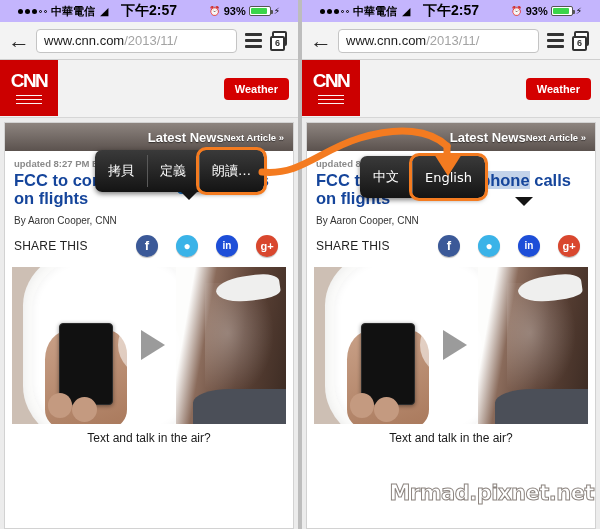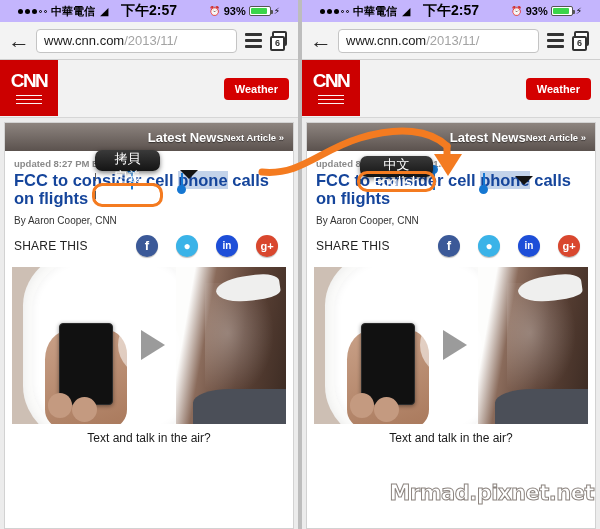--- a/index.html
+++ b/index.html
@@ -149,22 +149,21 @@
   }
   .playbtn:after{ content:""; border-left:24px solid #9b9b9b; border-top:15px solid transparent; border-bottom:15px solid transparent; margin-left:7px;}
   .vid-caption { text-align:center; font-size: 12px; color:#1a1a1a; padding: 7px 0 4px; }
 
   
   .popup {
     position: absolute; z-index: 30;
     background: linear-gradient(#3a3a3a,#141414);
     border-radius: 7px; display: flex; align-items: stretch;
     box-shadow: 0 2px 5px rgba(0,0,0,.5);
-    height: 21px;
-    flex-direction: column;
+    height: 42px;
   }
   .popup .item {
     display:flex; align-items:center; justify-content:center;
     color:#fff; font-size: 13px; padding: 0 13px; position:relative;
     font-family: "DejaVu Sans", "Liberation Sans", sans-serif;
   }
   .popup .item + .item:before{
     content:""; position:absolute; left:0; top:5px; bottom:5px; width:1px; background:#5a5a5a;
   }
   .popup .item.hl {

